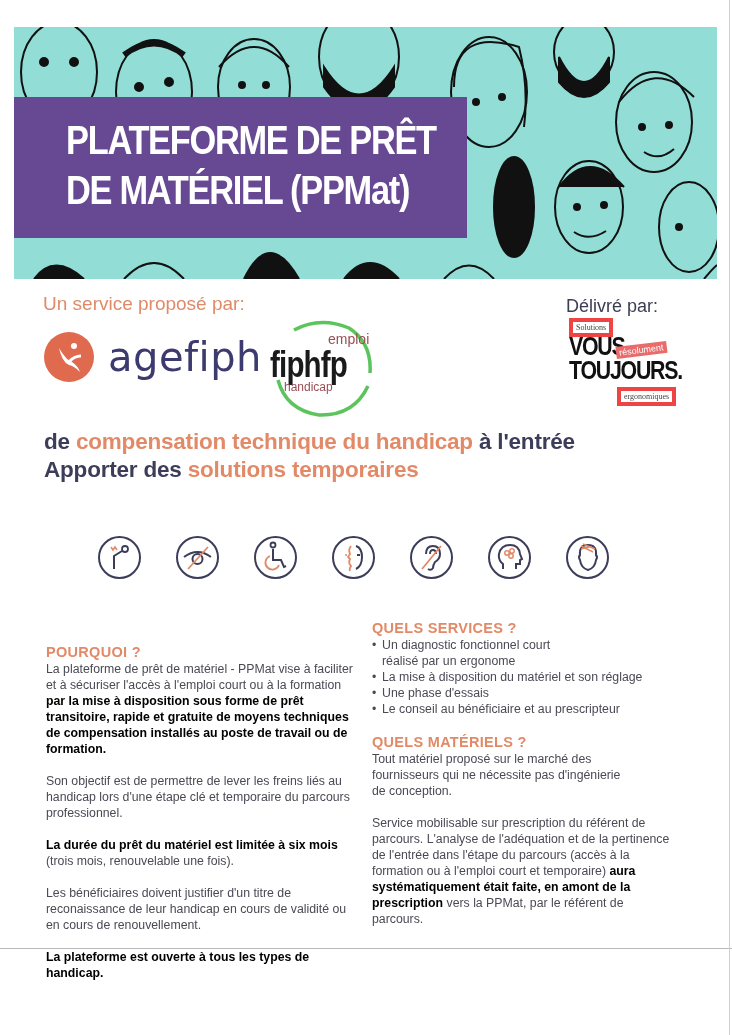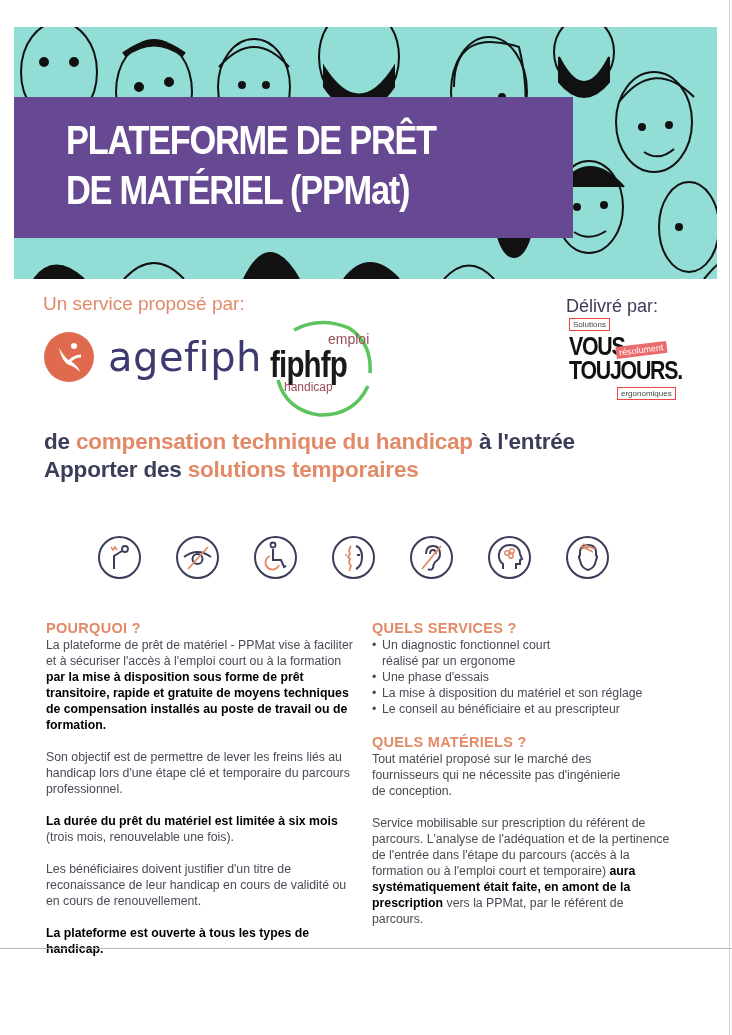--- a/index.html
+++ b/index.html
@@ -1,46 +1,46 @@
 <!DOCTYPE html>
 <html><head>
 <meta charset="utf-8">
 <style>
   * { box-sizing: border-box; margin: 0; padding: 0; }
   html, body { width: 732px; height: 1035px; background: #ffffff; overflow: hidden; }
   body { font-family: "DejaVu Sans", "Liberation Sans", sans-serif; color: #4a4a55; position: relative; }
 
   .banner { position: absolute; left: 14px; top: 27px; width: 703px; height: 252px; background: #92ddd5; overflow: hidden; }
   .banner svg.faces { position: absolute; left: 0; top: 0; }
-  .title-box { position: absolute; left: 14px; top: 97px; width: 559px; height: 141px; background: #674892; padding: 18px 0 0 52px; }
+  .title-box { position: absolute; left: 14px; top: 97px; width: 453px; height: 141px; background: #674892; padding: 18px 0 0 52px; }
   .title-box .line { display: block; color: #ffffff; font-family: "Liberation Sans", sans-serif; font-weight: 700; font-size: 40px; line-height: 50px; letter-spacing: -1.5px; transform: scaleX(0.86); transform-origin: left; white-space: nowrap; }
 
   .proposed-by { position: absolute; left: 43px; top: 293px; font-size: 19px; color: #e08a6a; font-family: "Liberation Sans", sans-serif; }
   .agefiph-logo { position: absolute; left: 44px; top: 332px; display: flex; align-items: center; }
   .agefiph-circle { width: 50px; height: 50px; border-radius: 50%; background: #e06a4e; position: relative; }
   .agefiph-name { margin-left: 14px; font-family: "DejaVu Sans", sans-serif; font-size: 40px; color: #3c3a6e; letter-spacing: 0.5px; line-height: 1; }
   .fiphfp-logo { position: absolute; left: 264px; top: 318px; width: 112px; height: 100px; }
   .fiphfp-logo .emploi { position: absolute; left: 64px; top: 13px; font-size: 14px; color: #9a4d55; font-family: "Liberation Sans", sans-serif; }
   .fiphfp-logo .fiphfp { position: absolute; left: 6px; top: 26px; font-family: "Liberation Sans", sans-serif; font-size: 36px; font-weight: 700; color: #1a1a1a; letter-spacing: -1px; transform: scaleX(0.82); transform-origin: left; }
   .fiphfp-logo .handicap { position: absolute; left: 20px; top: 62px; font-size: 12px; color: #9a4d55; font-family: "Liberation Sans", sans-serif; }
 
   .delivered-by { position: absolute; left: 566px; top: 296px; font-size: 18px; color: #3c3d55; font-family: "Liberation Sans", sans-serif; }
   .vt-logo { position: absolute; left: 569px; top: 318px; width: 120px; height: 85px; }
-  .vt-logo .tag { position: absolute; font-size: 8px; border: 1px solid #ef4444; padding: 0 3px; color: #444; background: #fff; line-height: 11px; font-family: Liberation Sans, sans-serif; }
+  .vt-logo .tag { position: absolute; font-size: 8px; border: 4px solid #ef4444; padding: 0 3px; color: #444; background: #fff; line-height: 11px; font-family: Liberation Serif, serif; }
   .vt-logo .big { position: absolute; left: 0; font-family: "Liberation Sans", sans-serif; font-weight: 700; font-size: 26px; color: #111; letter-spacing: -1.5px; line-height: 24px; transform: scaleX(0.82); transform-origin: left; }
   .vt-logo .resol { position: absolute; left: 47px; top: 26px; font-size: 9px; background: #ea6b6b; color: #fff; padding: 0 3px; line-height: 12px; transform: rotate(-7deg); font-family: "Liberation Sans", sans-serif; }
 
   .headline { position: absolute; left: 44px; top: 428px; font-family: "Liberation Sans", sans-serif; font-weight: 700; font-size: 22.5px; line-height: 28px; color: #3c3d59; letter-spacing: -0.2px; }
   .headline .hl { color: #e28a67; }
 
   .icons-row { position: absolute; left: 97px; top: 535px; display: flex; gap: 33px; }
   .icon-circle { width: 45px; height: 45px; }
 
   .col { position: absolute; font-family: "Liberation Sans", sans-serif; font-size: 12.3px; line-height: 16px; color: #4a4a55; }
-  .col-left { left: 46px; top: 619px; width: 310px; }
+  .col-left { left: 46px; top: 643px; width: 310px; }
   .col-right { left: 372px; top: 619px; width: 330px; }
   .sec-title { color: #e28a67; font-weight: 700; font-size: 14.5px; line-height: 18px; letter-spacing: 0.3px; }
   .col b { color: #000000; }
   .para { margin-bottom: 16px; }
   .bullets { list-style: none; margin-bottom: 16px; }
   .bullets li { padding-left: 10px; position: relative; }
   .bullets li::before { content: "•"; position: absolute; left: 0; top: 0; }
 
   .fold-line { position: absolute; left: 0; top: 948px; width: 732px; height: 1px; background: #b8b8b8; }
   .right-edge { position: absolute; left: 729px; top: 0; width: 1px; height: 1035px; background: #d0d0d0; }
@@ -191,22 +191,22 @@
   <p class="para">Son objectif est de permettre de lever les freins liés au handicap lors d'une étape clé et temporaire du parcours professionnel.</p>
   <p class="para"><b>La durée du prêt du matériel est limitée à six mois</b><span> (trois mois, renouvelable une fois).</span></p>
   <p class="para">Les bénéficiaires doivent justifier d'un titre de reconaissance de leur handicap en cours de validité ou en cours de renouvellement.</p>
   <p class="para"><b>La plateforme est ouverte à tous les types de handicap.</b></p>
 </div>
 
 <div class="col col-right">
   <div class="sec-title">QUELS SERVICES ?</div>
   <ul class="bullets">
     <li style="width:200px">Un diagnostic fonctionnel court réalisé par un ergonome</li>
+    <li>La mise à disposition du matériel et son réglage</li>
     <li>Une phase d'essais</li>
-    <li>La mise à disposition du matériel et son réglage</li>
     <li>Le conseil au bénéficiaire et au prescripteur</li>
   </ul>
   <div class="sec-title">QUELS MATÉRIELS ?</div>
   <p class="para" style="width:250px">Tout matériel proposé sur le marché des fournisseurs qui ne nécessite pas d'ingénierie de conception.</p>
   <p class="para" style="width:300px"><span>Service mobilisable sur prescription du référent de parcours. L'analyse de l'adéquation et de la pertinence de l'entrée dans l'étape du parcours (accès à la formation ou à l'emploi court et temporaire) </span><b>aura systématiquement était faite, en amont de la prescription</b><span> vers la PPMat, par le référent de parcours.</span></p>
 </div>
 
 <div class="fold-line"></div>
 <div class="right-edge"></div>
 

